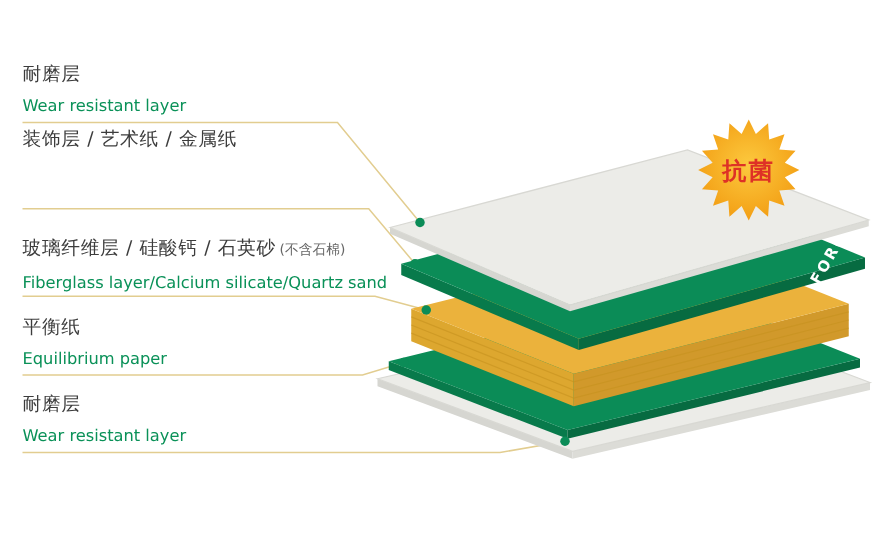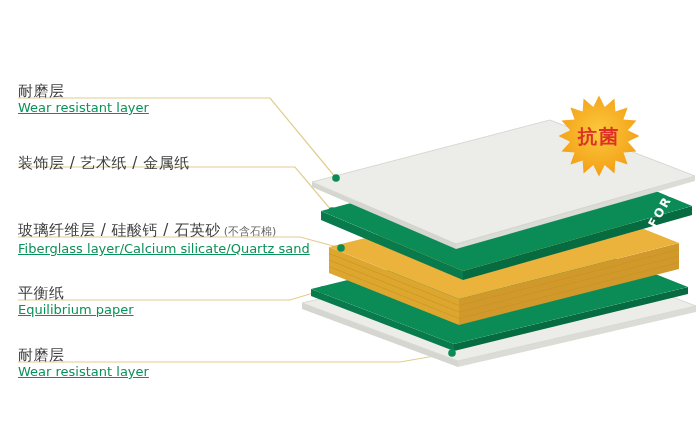--- a/index.html
+++ b/index.html
@@ -2,22 +2,22 @@
 <html><head>
 <meta charset="utf-8">
 <style>
   html,body{margin:0;padding:0;background:#ffffff;}
   .stage{
     position:relative;width:700px;height:438px;background:#ffffff;overflow:hidden;
     font-family:"DejaVu Sans","Liberation Sans",sans-serif;
   }
   .diagram-svg{position:absolute;left:0;top:0;}
   .label-row{position:absolute;left:18px;}
-  .zh{font-size:15px;line-height:18px;color:#3c3c3c;letter-spacing:0.5px;white-space:nowrap;margin-top:32px;}
-  .en{font-size:13px;line-height:15px;color:#0a9158;white-space:nowrap;text-decoration:underline;}
+  .zh{font-size:15px;line-height:18px;color:#3c3c3c;letter-spacing:0.5px;white-space:nowrap;}
+  .en{font-size:13px;line-height:15px;color:#0a9158;margin-top:10px;white-space:nowrap;}
   .note{font-size:11px;color:#666666;margin-left:3px;letter-spacing:0;}
   .badge-text{font-size:21px;font-weight:bold;letter-spacing:2px;}
   .brand-text{font-size:12px;font-weight:bold;letter-spacing:2px;fill:#ffffff;}
 </style>
 </head>
 <body>
 
 <div class="stage">
 
   <svg class="diagram-svg" width="700" height="438" viewBox="0 0 700 438">
@@ -84,21 +84,21 @@
       <polygon fill="url(#starGrad)" points="44,0 31.4,6.2 40.7,16.8 26.6,17.8 31.1,31.1 17.8,26.6 16.8,40.7 6.2,31.4 0,44 -6.2,31.4 -16.8,40.7 -17.8,26.6 -31.1,31.1 -26.6,17.8 -40.7,16.8 -31.4,6.2 -44,0 -31.4,-6.2 -40.7,-16.8 -26.6,-17.8 -31.1,-31.1 -17.8,-26.6 -16.8,-40.7 -6.2,-31.4 0,-44 6.2,-31.4 16.8,-40.7 17.8,-26.6 31.1,-31.1 26.6,-17.8 40.7,-16.8 31.4,-6.2"></polygon>
       <text class="badge-text" x="0" y="8" text-anchor="middle" fill="#DE3126">抗菌</text>
     </g>
   </svg>
 
   <div class="label-row" style="top:50px">
     <div class="zh">耐磨层</div>
     <div class="en">Wear resistant layer</div>
   </div>
 
-  <div class="label-row" style="top:122px">
+  <div class="label-row" style="top:102px">
     <div class="zh">装饰层 / 艺术纸 / 金属纸</div>
   </div>
 
   <div class="label-row" style="top:189px">
     <div class="zh"><span>玻璃纤维层 / 硅酸钙 / 石英砂</span><span class="note">(不含石棉)</span></div>
     <div class="en">Fiberglass layer/Calcium silicate/Quartz sand</div>
   </div>
 
   <div class="label-row" style="top:252px">
     <div class="zh">平衡纸</div>

